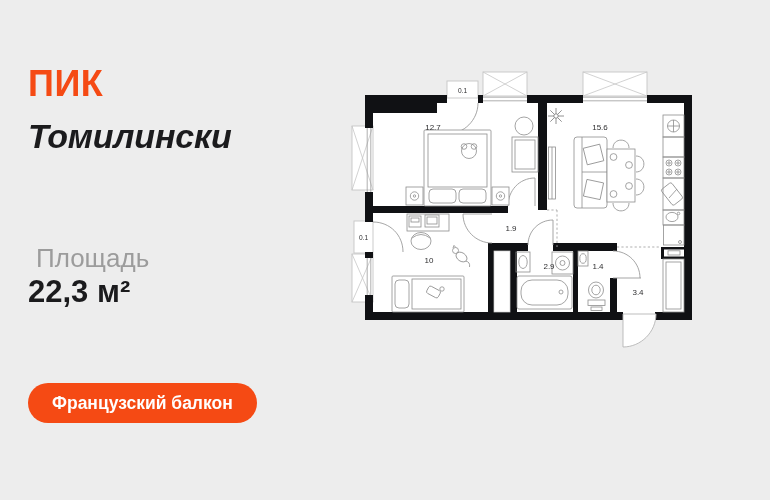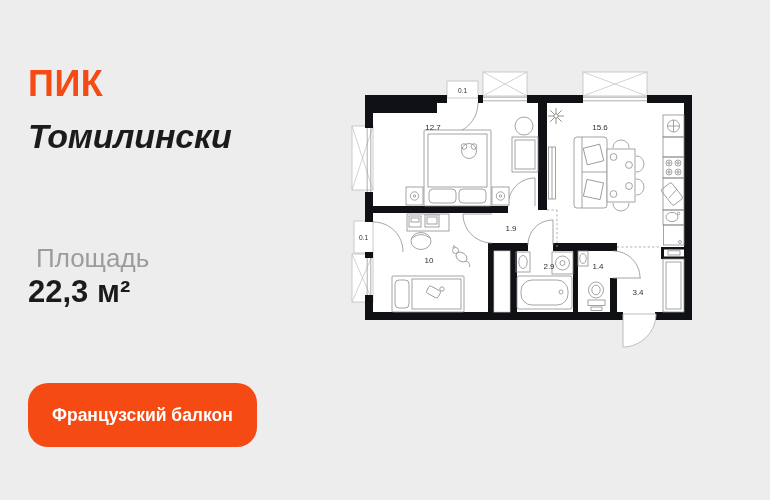--- a/index.html
+++ b/index.html
@@ -16,21 +16,21 @@
     color:#F54A14;
   }
   .title{position:absolute;left:0;top:118px;width:240px;
     font-size:34px;font-weight:700;line-height:36px;color:#1B1B1D;letter-spacing:-0.2px;font-style:italic;}
   .title span{display:block;}
   .area-label{position:absolute;left:0;top:243px;font-size:26px;line-height:30px;color:#9C9C9C;margin-left:8px;}
   .area-value{position:absolute;left:0;top:274px;font-size:31px;font-weight:700;color:#1B1B1D;}
   .badge{
     position:absolute;left:0;top:383px;height:40px;border-radius:20px;
     background:#F54A14;color:#FFFFFF;font-size:17.5px;font-weight:600;
-    line-height:40px;padding:12px 24px;white-space:nowrap;display:inline-block;
+    line-height:40px;padding:0 24px;white-space:nowrap;display:inline-block;
   }
   .planwrap{position:absolute;inset:0;}
   svg{display:block;}
   .wall{fill:#101114;}
   .furn{stroke:#8D8D8D;stroke-width:0.8;fill:none;}
   .furnw{stroke:#8D8D8D;stroke-width:0.8;fill:#FFFFFF;}
   .door{stroke:#9B9B9B;stroke-width:0.9;fill:none;}
   .glass{stroke:#9A9A9A;stroke-width:0.8;}
   .balc{fill:#FFFFFF;stroke:#C6C6C6;stroke-width:0.9;}
   .balcx{stroke:#C6C6C6;stroke-width:0.8;}

